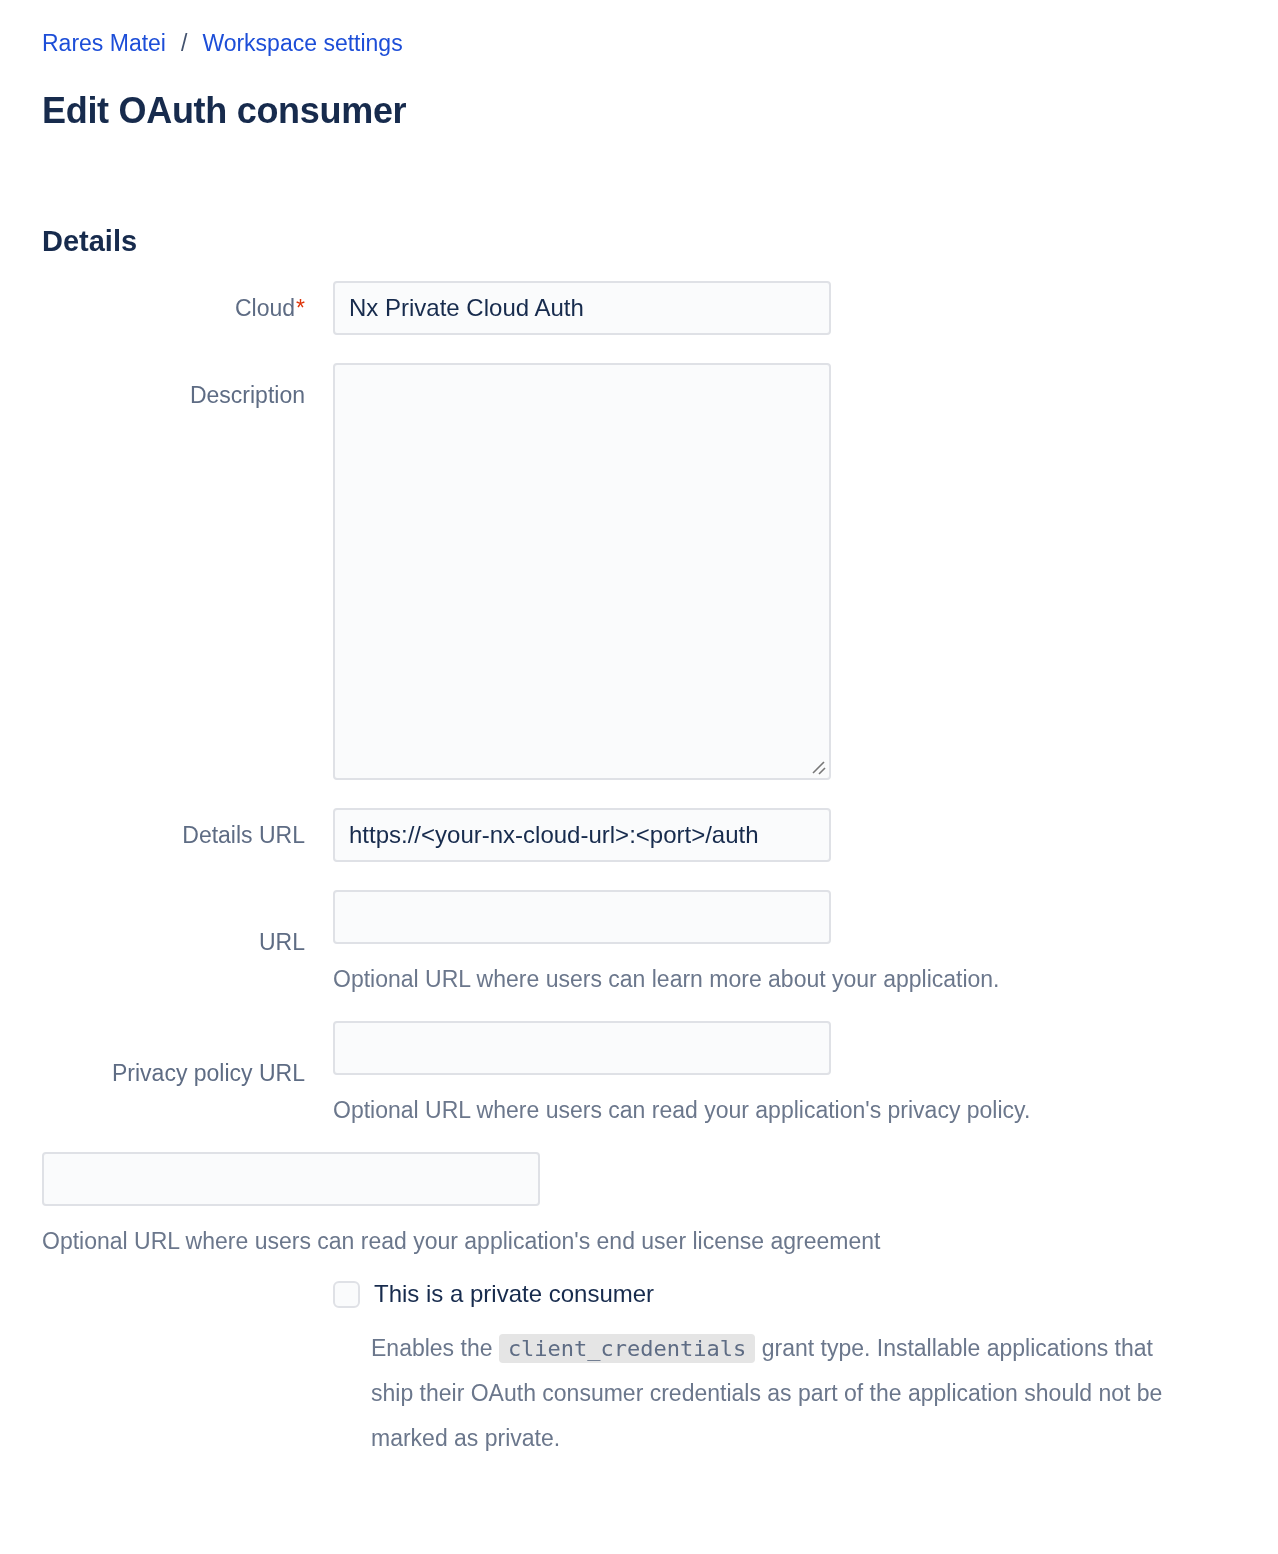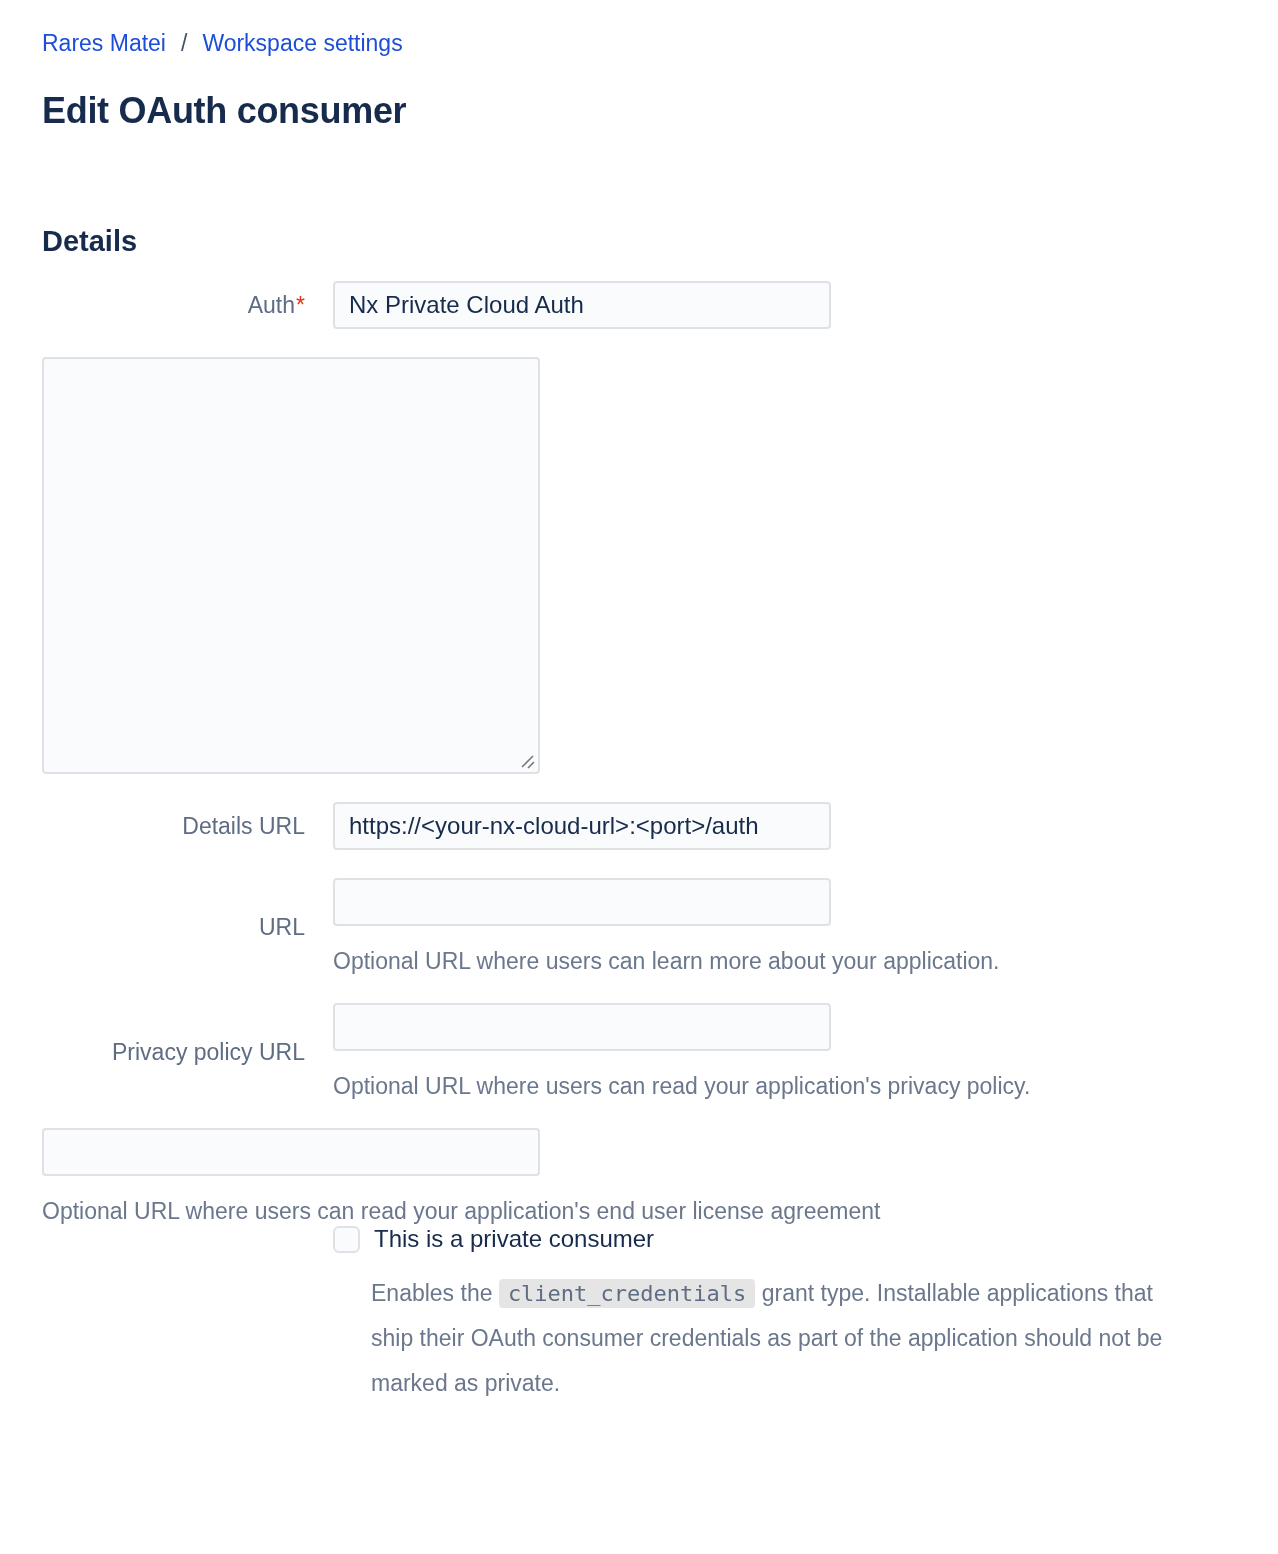--- a/index.html
+++ b/index.html
@@ -60,21 +60,21 @@
     text-align: right;
     font-size: 23px;
     line-height: 40px;
     color: #5E6C84;
   }
   .req { color: #DE350B; margin-left: 1px; }
 
   .txt {
     display: block;
     width: 498px;
-    height: 48px;
+    height: 54px;
     padding: 7px 14px;
     border: 2px solid #DFE1E6;
     border-radius: 4px;
     background: #FAFBFC;
     font-family: inherit;
     font-size: 24px;
     color: #172B4D;
     outline: none;
   }
   .ta-wrap { position: relative; width: 498px; }
@@ -95,21 +95,21 @@
   }
 
   .helper {
     margin-top: 22px;
     font-size: 23px;
     color: #6B778C;
     white-space: nowrap;
   }
 
   
-  .checkbox-block { margin-left: 291px; }
+  .checkbox-block { margin-left: 291px; margin-top: 25px; }
   .checkbox-line {
     display: flex;
     align-items: center;
     gap: 14px;
     cursor: pointer;
   }
   .checkbox {
     width: 27px;
     height: 27px;
     flex: 0 0 27px;
@@ -150,27 +150,28 @@
     <a>Workspace settings</a>
   </nav>
 
   <h1 class="page-title">Edit OAuth consumer</h1>
 
   <h2 class="section-title">Details</h2>
 
   <form>
 
     <div class="row">
-      <label class="lbl"><span>Auth</span><span class="req">*</span></label>
+      <label class="lbl"><span>Cloud</span><span class="req">*</span></label>
       <div>
         <input type="text" class="txt" value="Nx Private Cloud Auth" style="">
       </div>
     </div>
 
     <div class="row top-align">
+      <label class="lbl">Description</label>
       <div class="ta-wrap">
         <textarea class="txt" style=""></textarea>
         <svg class="resize-handle" viewBox="0 0 16 16">
           <line x1="3" y1="14" x2="14" y2="3" stroke="#777777" stroke-width="1.6"></line>
           <line x1="9" y1="15" x2="15" y2="9" stroke="#777777" stroke-width="1.6"></line>
         </svg>
       </div>
     </div>
 
     <div class="row">

